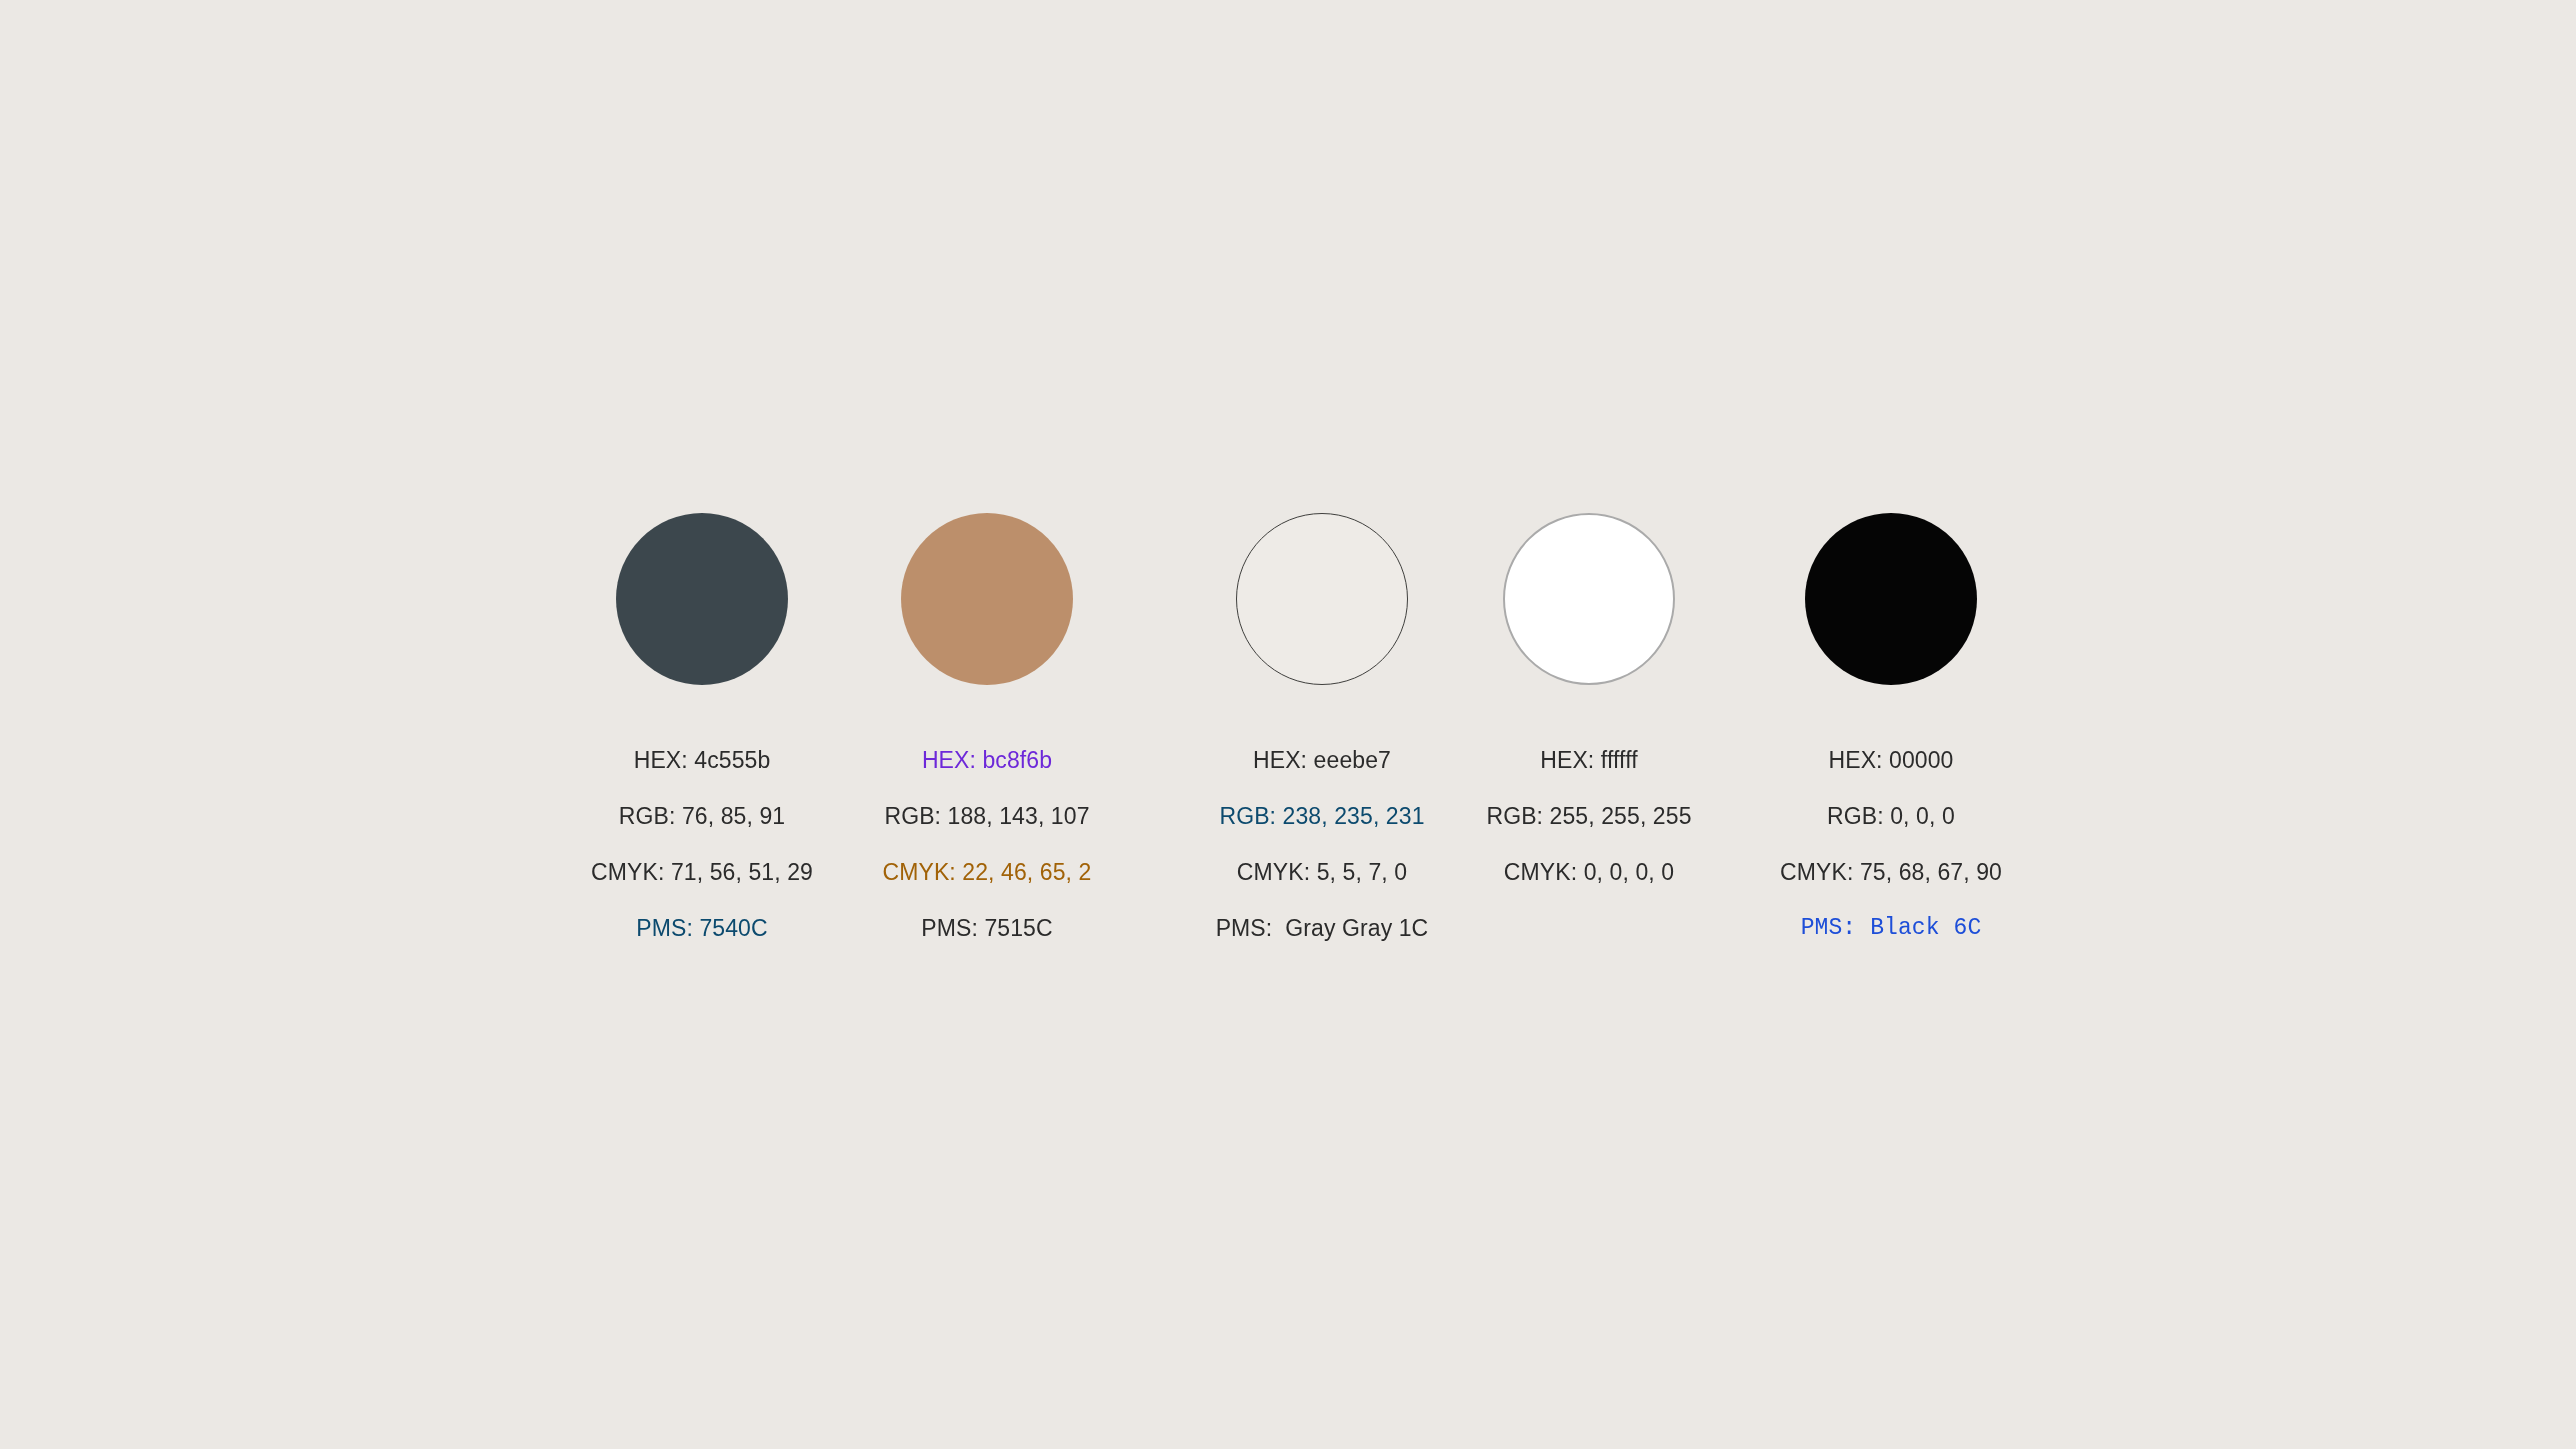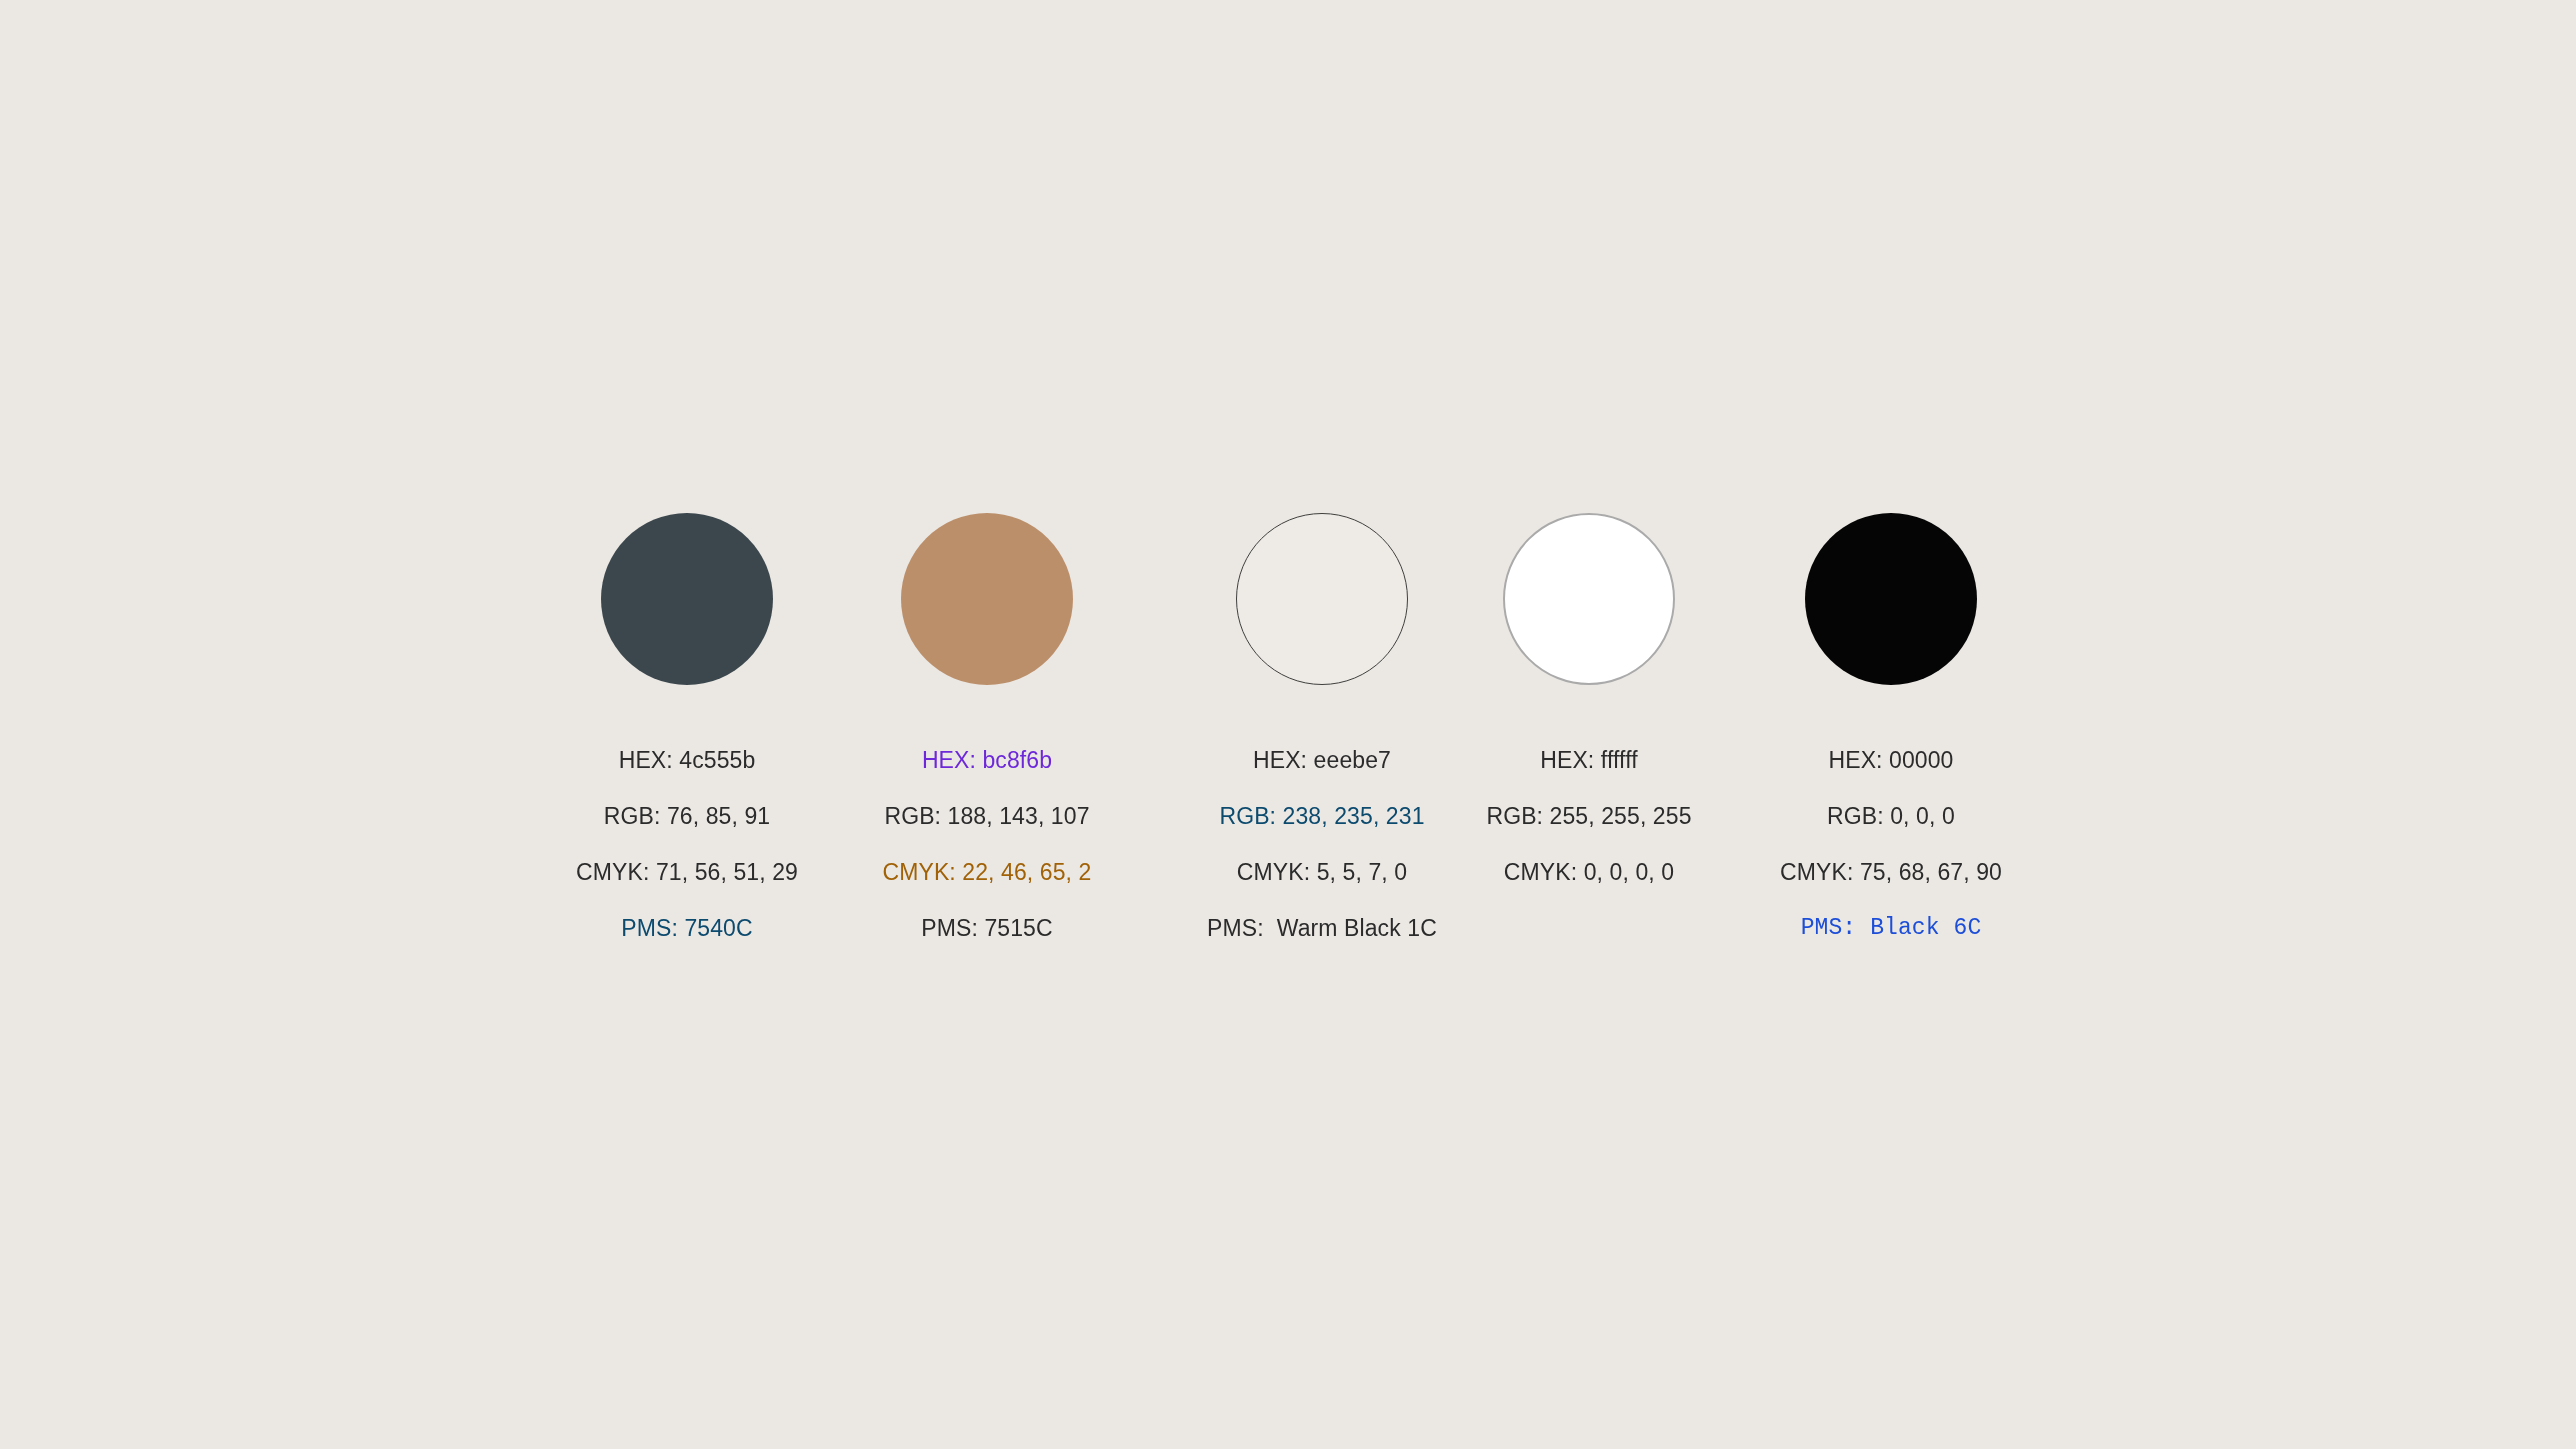--- a/index.html
+++ b/index.html
@@ -23,21 +23,21 @@
   .swatch-column {
     position: absolute;
     top: 513px;
     width: 292px;
     display: flex;
     flex-direction: column;
     align-items: center;
   }
 
   
-  .swatch-column.col-0 { left: 541px; }
+  .swatch-column.col-0 { left: 556px; }
   .swatch-column.col-1 { left: 841px; }
   .swatch-column.col-2 { left: 1176px; }
   .swatch-column.col-3 { left: 1443px; }
   .swatch-column.col-4 { left: 1745px; }
 
   .swatch-circle {
     width: 172px;
     height: 172px;
     border-radius: 50%;
     box-sizing: border-box;
@@ -87,21 +87,21 @@
       <div class="meta-line" style="color: rgb(43, 43, 43);">PMS: 7515C</div>
     </div>
   </div>
 
   <div class="swatch-column col-2">
     <div class="swatch-circle" style="background: rgb(238, 235, 231); border: 0.9px solid rgb(63, 63, 61);"></div>
     <div class="swatch-meta">
       <div class="meta-line" style="color: rgb(43, 43, 43);">HEX: eeebe7</div>
       <div class="meta-line" style="color: #0c4a6e;">RGB: 238, 235, 231</div>
       <div class="meta-line" style="color: rgb(43, 43, 43);">CMYK: 5, 5, 7, 0</div>
-      <div class="meta-line" style="color: rgb(43, 43, 43);">PMS:  Warm Black 1C</div>
+      <div class="meta-line" style="color: rgb(43, 43, 43);">PMS:  Gray Gray 1C</div>
     </div>
   </div>
 
   <div class="swatch-column col-3">
     <div class="swatch-circle" style="background: rgb(255, 255, 255); border: 2.6px solid rgb(170, 170, 170);"></div>
     <div class="swatch-meta">
       <div class="meta-line" style="color: rgb(43, 43, 43);">HEX: ffffff</div>
       <div class="meta-line" style="color: rgb(43, 43, 43);">RGB: 255, 255, 255</div>
       <div class="meta-line" style="color: rgb(43, 43, 43);">CMYK: 0, 0, 0, 0</div>
       <div class="meta-line" style="color: rgb(43, 43, 43);"></div>

